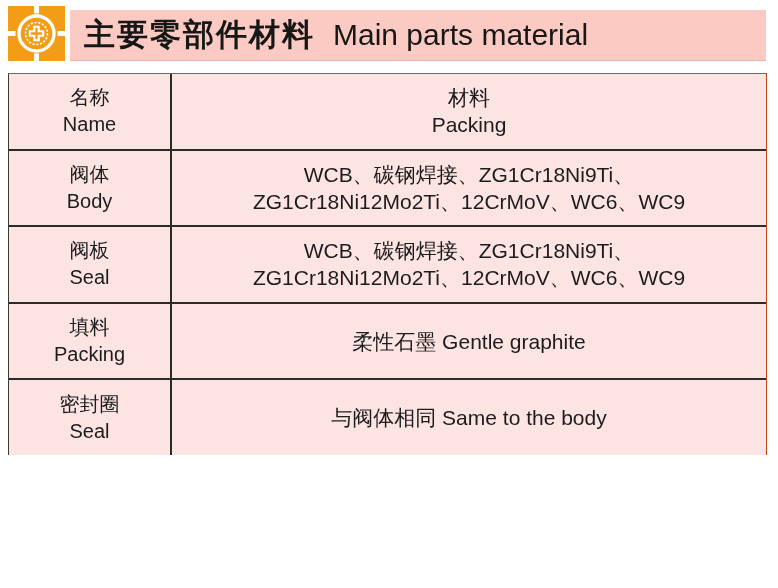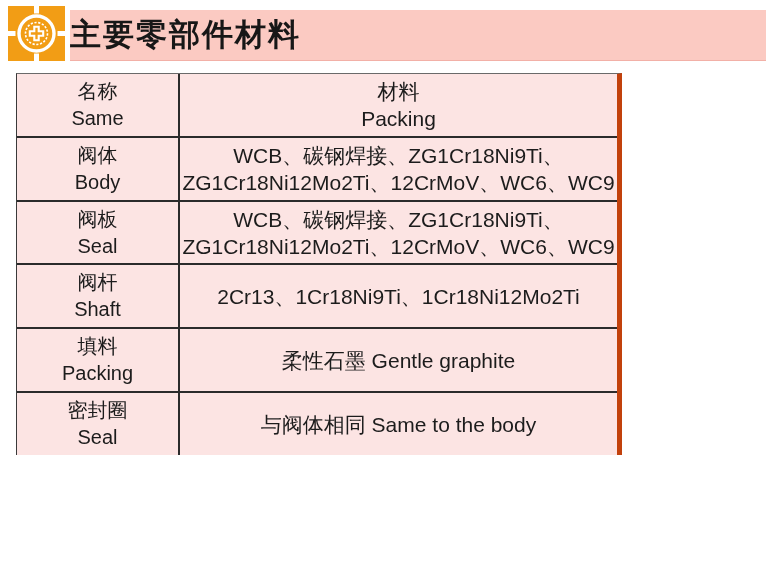--- a/index.html
+++ b/index.html
@@ -17,42 +17,42 @@
     position: absolute; left: 8px; top: 6px;
     width: 57px; height: 55px;
   }
   .logo-box svg { display: block; width: 57px; height: 55px; }
   .title-band {
     position: absolute; left: 70px; top: 10px;
     width: 696px; height: 51px;
     background: #FBCAC2;
     border-bottom: 1px solid #F2B0A7;
     display: flex; align-items: center;
+    padding-left: 14px;
     white-space: nowrap;
   }
   .title-zh {
     font-size: 31px; font-weight: bold; color: #171717;
     letter-spacing: 2px;
   }
   .title-en {
     font-size: 30px; font-weight: normal; color: #171717;
     margin-left: 18px; letter-spacing: 0px;
   }
 
   
   .mat-table {
     position: absolute; left: 8px; top: 73px;
-    width: 606px; height: 382px;
+    width: 759px; height: 382px;
     background: #FCE4E3;
     border-top: 1px solid #6a6a6a;
     border-left: 1px solid #3a3a3a;
-    border-right: 5px solid #c2410c;
+    border-right: 1px solid #c2410c;
     display: flex; flex-direction: column;
     color: #1c1c1c;
-    margin-left: 8px;
   }
   .t-row { flex: 1 1 0; display: flex; min-height: 0; }
   .t-row + .t-row { border-top: 2px solid #2b2b2b; }
   .cell {
     display: flex; flex-direction: column;
     justify-content: center; align-items: center;
     text-align: center;
     line-height: 27px;
   }
   .name-cell { width: 163px; border-right: 2px solid #2b2b2b; font-size: 20px; }
@@ -73,28 +73,29 @@
       <rect x="26" y="47.5" width="5" height="7.5" fill="#ffffff"></rect>
       <rect x="0" y="25" width="7.5" height="5" fill="#ffffff"></rect>
       <rect x="49.5" y="25" width="7.5" height="5" fill="#ffffff"></rect>
       <circle cx="28.5" cy="27.5" r="11" fill="none" stroke="#ffffff" stroke-width="1.6" stroke-dasharray="2.2 1.6"></circle>
       <path d="M26.3 20.8 h4.4 v4.5 h4.5 v4.4 h-4.5 v4.5 h-4.4 v-4.5 h-4.5 v-4.4 h4.5 Z" fill="none" stroke="#ffffff" stroke-width="2.1"></path>
     </svg>
   </div>
 
   <div class="title-band">
     <span class="title-zh">主要零部件材料</span>
+    <span class="title-en">Main parts material</span>
   </div>
 
   <div class="mat-table">
 
     <div class="t-row">
       <div class="cell name-cell">
         <div>名称</div>
-        <div>Same</div>
+        <div>Name</div>
       </div>
       <div class="cell material-cell">
         <div>材料</div>
         <div>Packing</div>
       </div>
     </div>
 
     <div class="t-row">
       <div class="cell name-cell">
         <div>阀体</div>
@@ -110,30 +111,20 @@
       <div class="cell name-cell">
         <div>阀板</div>
         <div>Seal</div>
       </div>
       <div class="cell material-cell">
         <div>WCB、碳钢焊接、ZG1Cr18Ni9Ti、</div>
         <div>ZG1Cr18Ni12Mo2Ti、12CrMoV、WC6、WC9</div>
       </div>
     </div>
 
-    <div class="t-row">
-      <div class="cell name-cell">
-        <div>阀杆</div>
-        <div>Shaft</div>
-      </div>
-      <div class="cell material-cell">
-        <div>2Cr13、1Cr18Ni9Ti、1Cr18Ni12Mo2Ti</div>
-
-      </div>
-    </div>
 
     <div class="t-row">
       <div class="cell name-cell">
         <div>填料</div>
         <div>Packing</div>
       </div>
       <div class="cell material-cell">
         <div>柔性石墨 Gentle graphite</div>
 
       </div>

